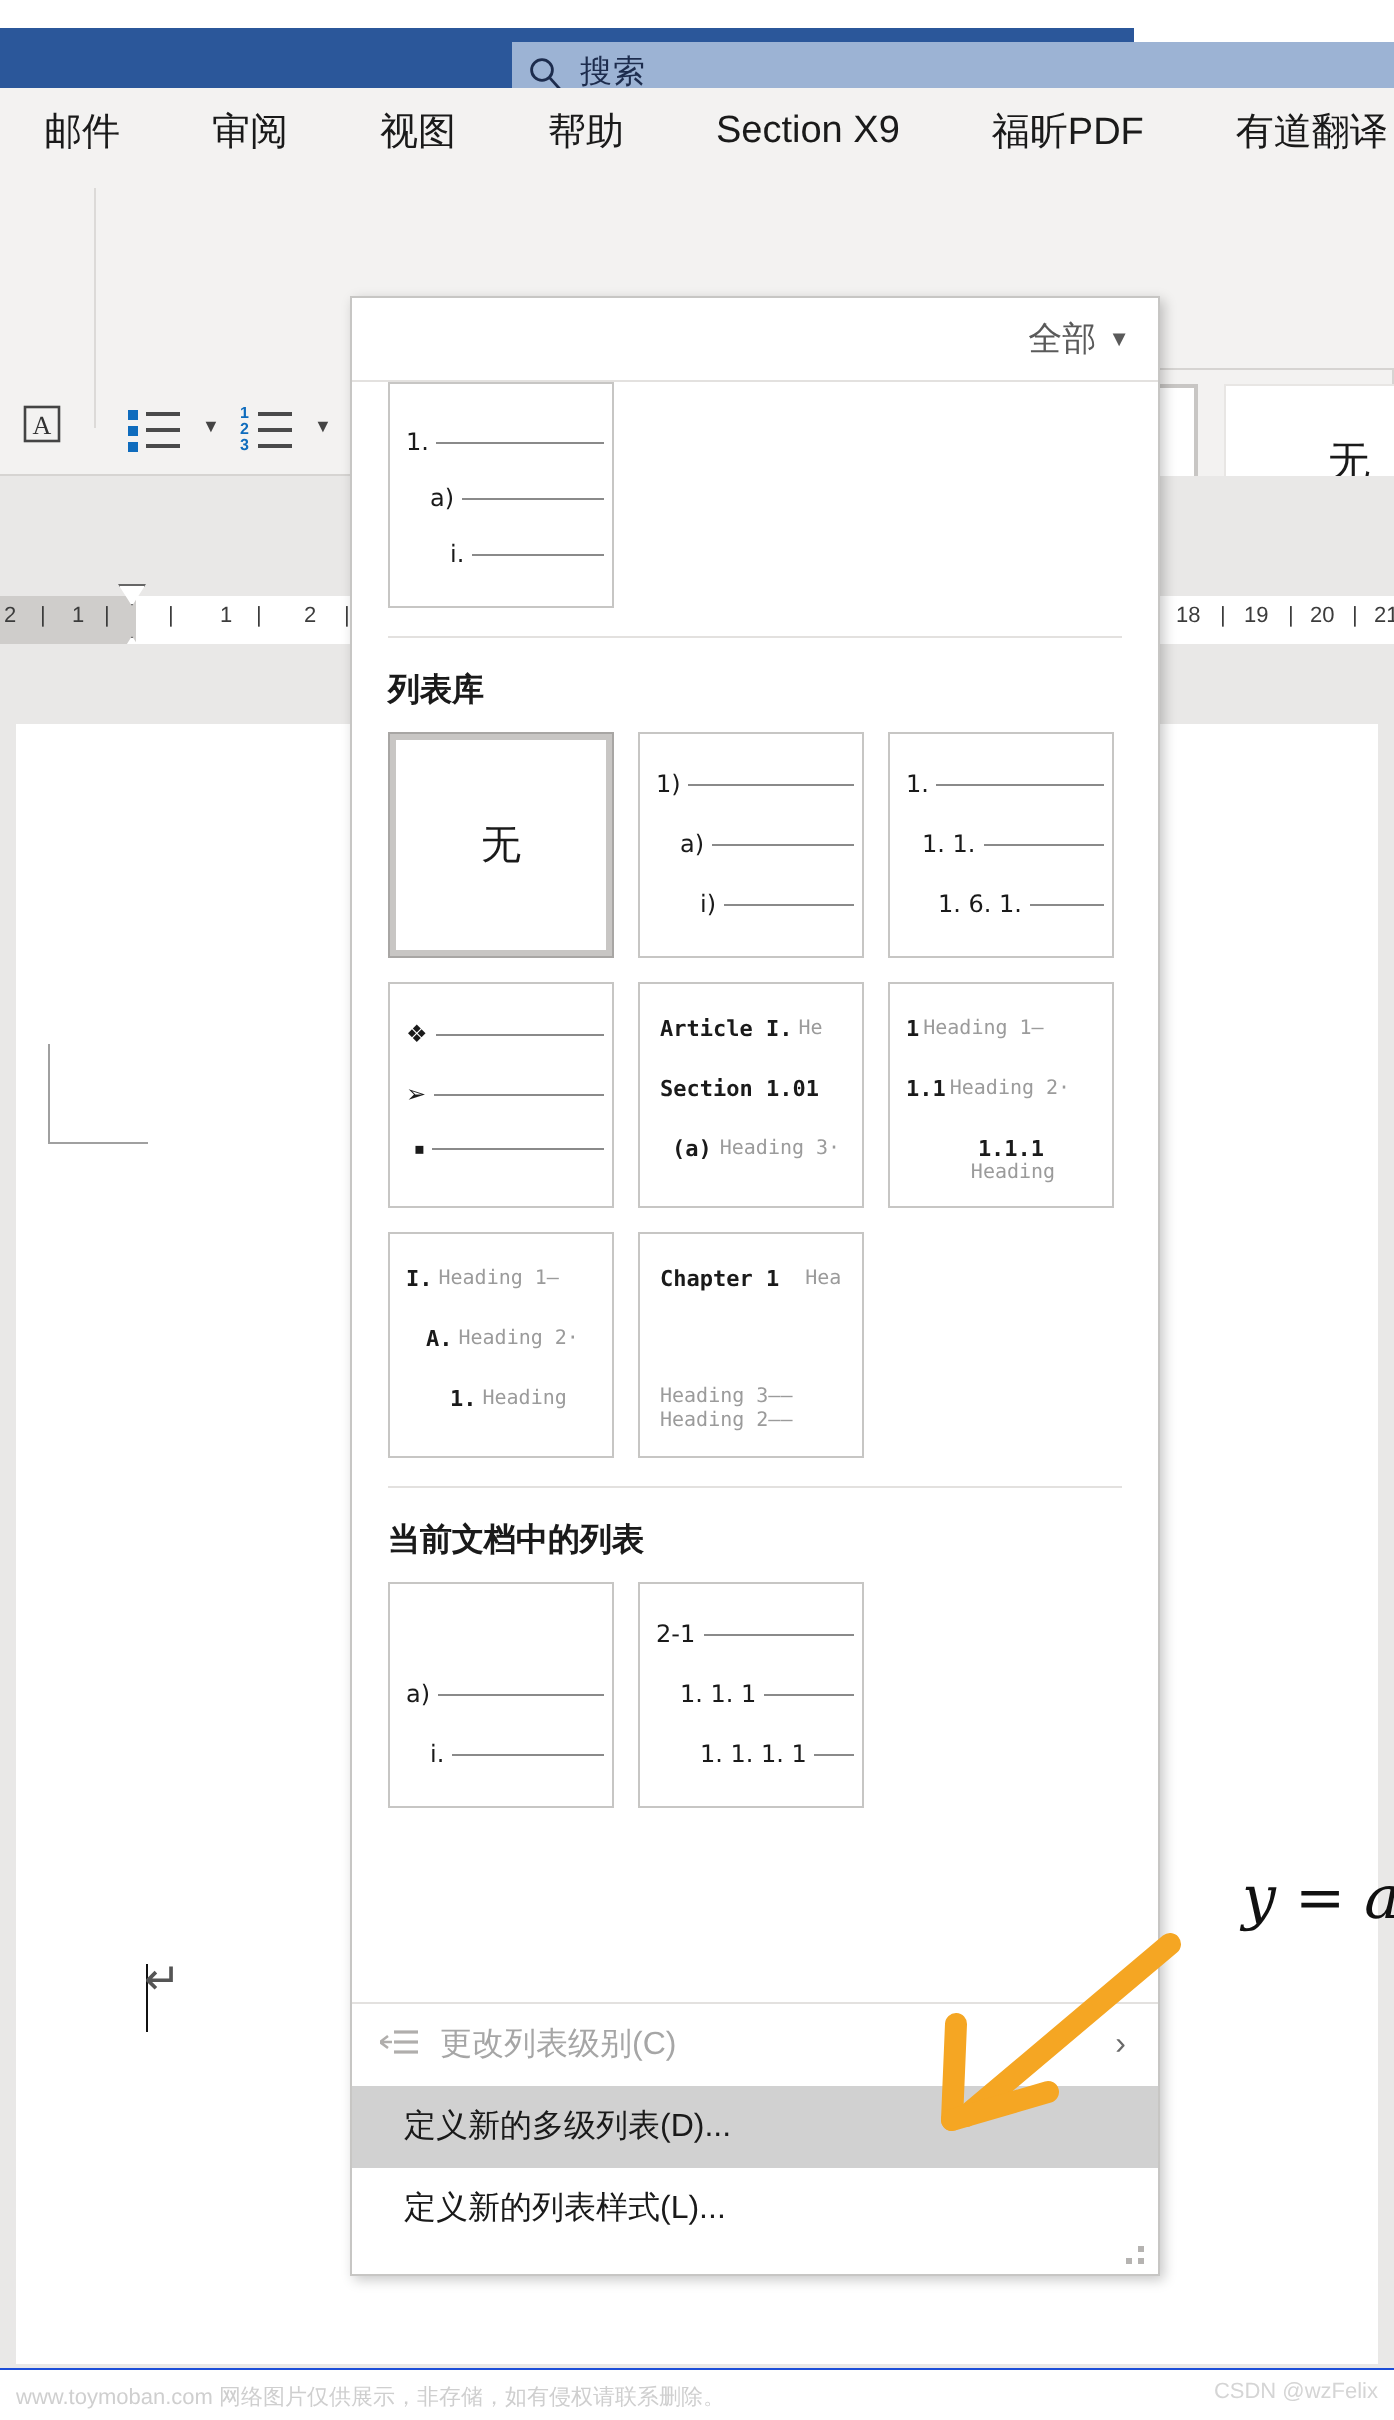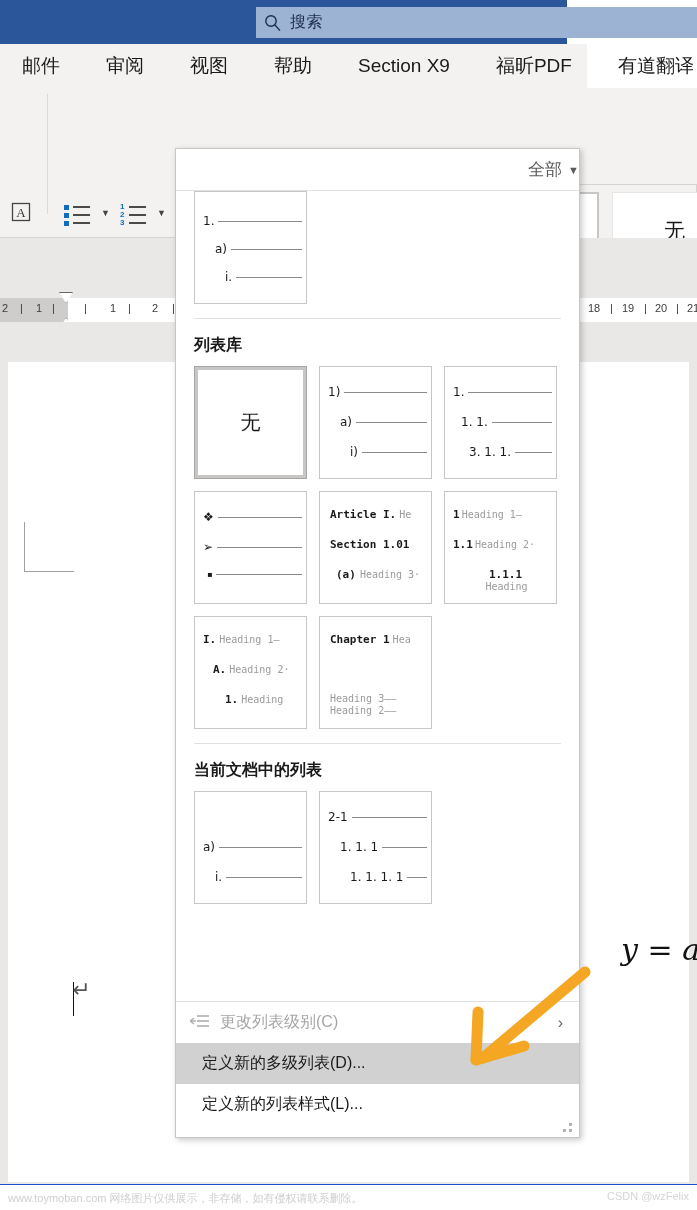--- a/index.html
+++ b/index.html
@@ -6,38 +6,38 @@
   html, body {
     width: 697px; height: 1210px;
     font-family: "Liberation Sans", "DejaVu Sans", sans-serif;
     background: #ffffff;
     overflow: hidden;
   }
   #root { position: relative; width: 697px; height: 1210px; }
 
   
   .titlebar {
-    position: absolute; left: 0; top: 0; width: 567px; height: 44px;
+    position: absolute; left: 0; top: 14px; width: 567px; height: 44px;
     background: #2b579a;
     text-align: right;
   }
   .searchbox {
     position: absolute; left: 256px; top: 7px; width: 441px; height: 31px;
     background: #9cb3d4;
     display: flex; align-items: center;
   }
   .search-icon { width: 34px; display: flex; align-items: center; justify-content: center; }
   .search-icon svg { display:block; }
   .search-label {
     color: #1d2c4d; font-size: 16px; letter-spacing: 0.5px;
   }
 
   
   .ribbon-tabs {
-    position: absolute; left: 0; top: 44px; width: 587px; height: 44px;
+    position: absolute; left: 0; top: 44px; width: 697px; height: 44px;
     background: #f3f2f1;
     display: flex; align-items: center;
   }
   .ribbon-tab {
     font-size: 19px; color: #1a1a1a; padding: 0 10px; white-space: nowrap;
   }
   .ribbon-tab:first-child { margin-left: 12px; }
   .ribbon-tab + .ribbon-tab { margin-left: 26px; }
 
   
@@ -148,20 +148,21 @@
   
   .panel {
     position: absolute; left: 175px; top: 148px; width: 405px; height: 990px;
     background: #ffffff;
     border: 1px solid #c7c6c4;
     box-shadow: 2px 2px 6px rgba(0,0,0,0.22);
   }
   .panel-header {
     position: relative; height: 42px; border-bottom: 1px solid #e3e1df;
     display: flex; align-items: center; justify-content: flex-end;
+    padding-right: 14px;
   }
   .panel-header .all-label { font-size: 17px; color: #5a5a5a; }
   .panel-header .caret { font-size: 11px; color: #5a5a5a; margin-left: 6px; }
 
   .section-title {
     font-size: 16px; font-weight: bold; color: #1a1a1a;
     margin: 16px 0 10px 18px;
   }
 
   .gal-row { display: flex; margin-left: 18px; gap: 12px; }
@@ -501,21 +502,21 @@
       <div class="gal-item">
         <span class="pv" style="top:18px; padding-left:8px;">
           <span class="num">1.</span>
           <span class="rule"></span>
         </span>
         <span class="pv" style="top:48px; padding-left:16px;text-align:right;">
           <span class="num">1. 1.</span>
           <span class="rule"></span>
         </span>
         <span class="pv" style="top:78px; padding-left:24px;">
-          <span class="num">3. 1. 1.</span>
+          <span class="num">1. 6. 1.</span>
           <span class="rule"></span>
         </span>
       </div>
     </div>
 
     <div class="gal-row" style="margin-top:12px;">
       <div class="gal-item">
         <span class="pv" style="top:18px; padding-left:8px;">
           <span class="num">❖</span>
           <span class="rule"></span>
@@ -572,21 +573,21 @@
         </span>
         <span class="pv" style="top:76px; padding-left:30px;">
           <span class="numb">1.</span>
           <span class="ht" style="margin-left:3px;">Heading</span>
         </span>
       </div>
 
       <div class="gal-item">
         <span class="pv" style="top:16px; padding-left:10px;">
           <span class="numb">Chapter 1</span>
-          <span class="ht" style="margin-left:3px;">Hea</span>
+          <span class="ht" style="margin-left:13px;">Hea</span>
         </span>
         <span class="pv" style="top:46px; padding-left:10px;margin-top:42px;">
           <span class="ht">Heading 2——</span>
         </span>
         <span class="pv" style="top:76px; padding-left:10px;">
           <span class="ht">Heading 3——</span>
         </span>
       </div>
     </div>
 

